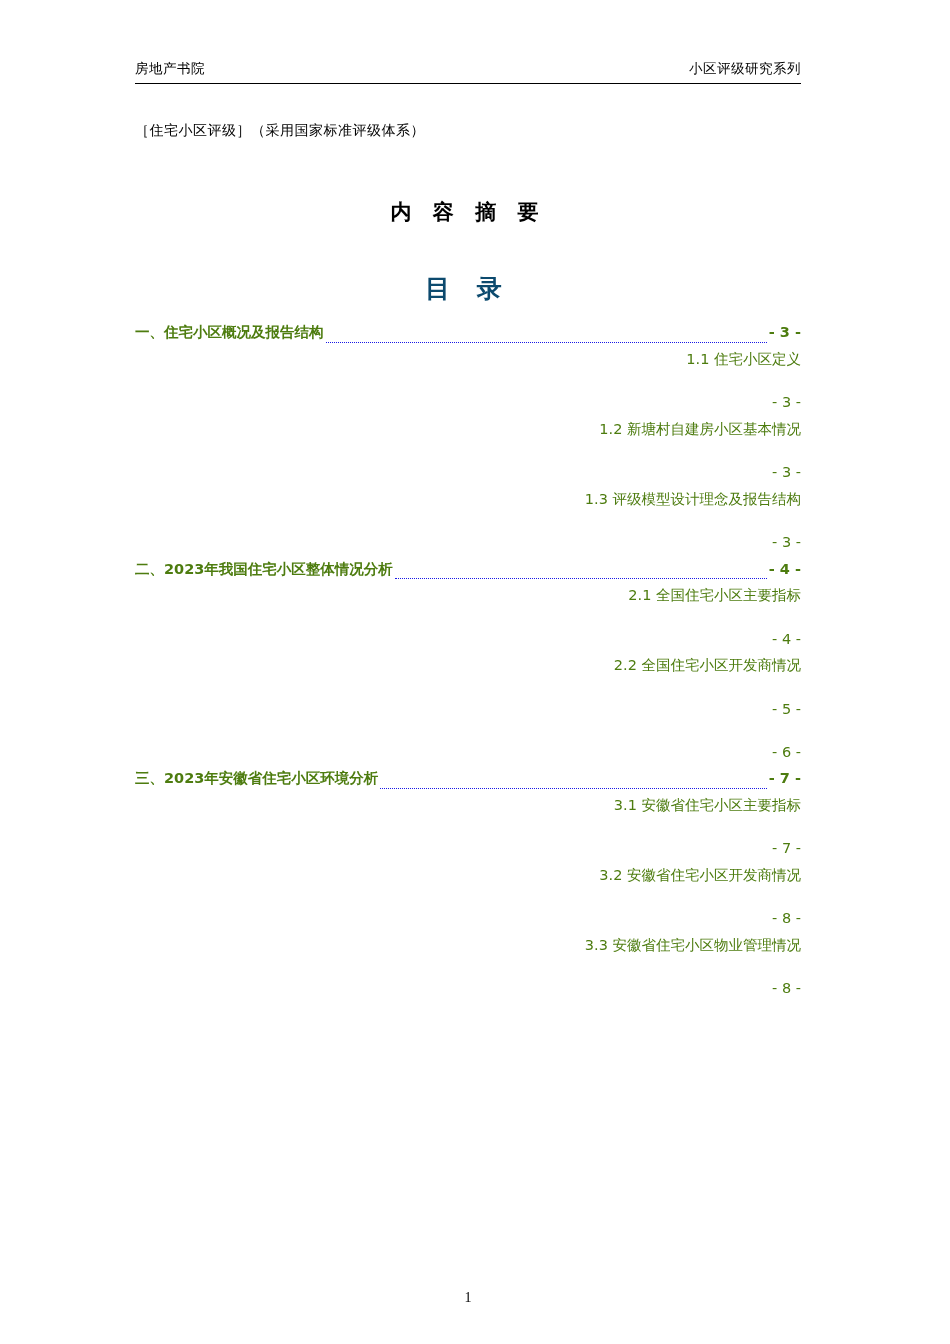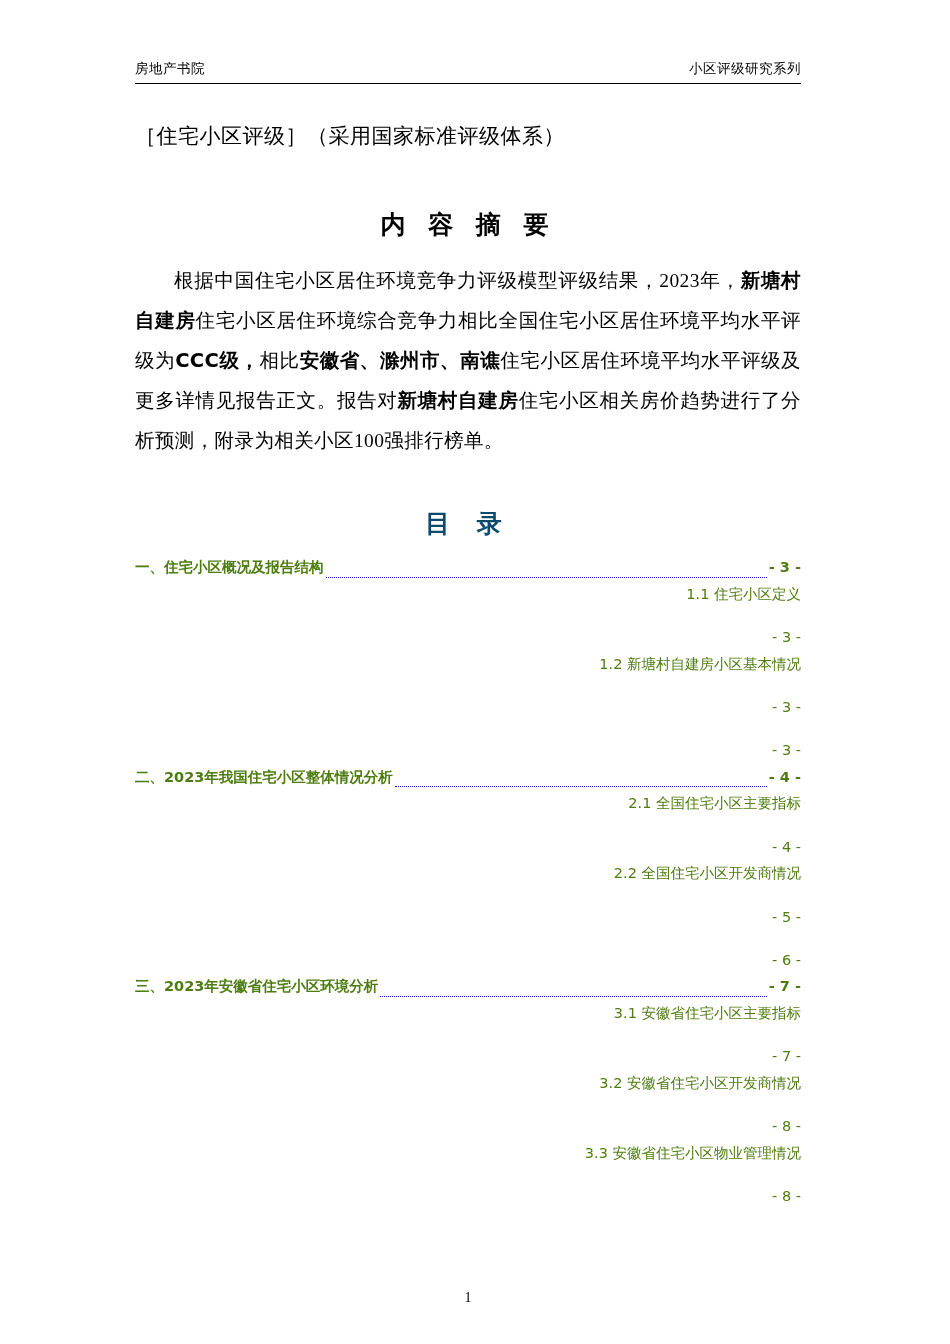--- a/index.html
+++ b/index.html
@@ -32,21 +32,21 @@
     font-size: 13.5px;
     letter-spacing: 0.5px;
     padding-bottom: 5px;
     border-bottom: 1.2px solid #000;
   }
   .header-left, .header-right { white-space: nowrap; }
 
   
   .doc-kind {
     margin-top: 38px;
-    font-size: 21px;
+    font-size: 14px;
     font-family: "Liberation Serif", serif;
     letter-spacing: 0.5px;
   }
 
   
   .title-block {
     margin-top: 60px;
     text-align: center;
     color: #1a1ae6;
     font-family: "DejaVu Sans", sans-serif;
@@ -64,21 +64,21 @@
     margin-top: 14px;
     letter-spacing: 1px;
   }
 
   
   .abstract-heading {
     margin-top: 58px;
     text-align: center;
     font-family: "DejaVu Sans", sans-serif;
     font-weight: bold;
-    font-size: 25px;
+    font-size: 21px;
     letter-spacing: 7px;
   }
   .abstract-body {
     margin-top: 20px;
     font-size: 19.5px;
     line-height: 2.05;
     text-align: justify;
     text-justify: inter-ideograph;
     text-indent: 2em;
     letter-spacing: 0.4px;
@@ -146,41 +146,41 @@
   <div class="header">
     <div class="header-left">房地产书院</div>
     <div class="header-right">小区评级研究系列</div>
   </div>
 
   <div class="doc-kind">［住宅小区评级］（采用国家标准评级体系）</div>
 
 
   <div class="abstract-heading">内 容 摘 要</div>
 
-  <p class="abstract-body"><span>根据中国住宅小区居住环境竞争力评级模型评级结果，2023年，</span><b>新塘村自建房</b><span>住宅小区居住环境综合竞争力相比全国住宅小区居住环境平均水平评级为</span><b>CCC级，</b><span>相比</span><b>安徽省、滁州市、南谯</b><span>住宅小区居住环境平均水平评级及更多详情见报告正文。报告对</span><b>新塘村自建房</b><span>住宅小区相关房价趋势进行了分析预测，附录为相关小区100强排行榜单。</span></p>
 
   <div class="toc-heading">目 录</div>
 
   <div class="toc" id="toc-list">
       <div class="toc-row level1">
         <span class="toc-label">一、住宅小区概况及报告结构</span>
         <span class="toc-dots"></span>
         <span class="toc-page">- 3 -</span>
       </div>
       <div class="toc-row level2">
         <span class="toc-label">1.1 住宅小区定义</span>
         <span class="toc-dots"></span>
         <span class="toc-page">- 3 -</span>
       </div>
       <div class="toc-row level2">
         <span class="toc-label">1.2 新塘村自建房小区基本情况</span>
         <span class="toc-dots"></span>
         <span class="toc-page">- 3 -</span>
       </div>
       <div class="toc-row level2">
+        <span class="toc-label">1.3 评级模型设计理念及报告结构</span>
         <span class="toc-dots"></span>
         <span class="toc-page">- 3 -</span>
       </div>
       <div class="toc-row level1">
         <span class="toc-label">二、2023年我国住宅小区整体情况分析</span>
         <span class="toc-dots"></span>
         <span class="toc-page">- 4 -</span>
       </div>
       <div class="toc-row level2">
         <span class="toc-label">2.1 全国住宅小区主要指标</span>

